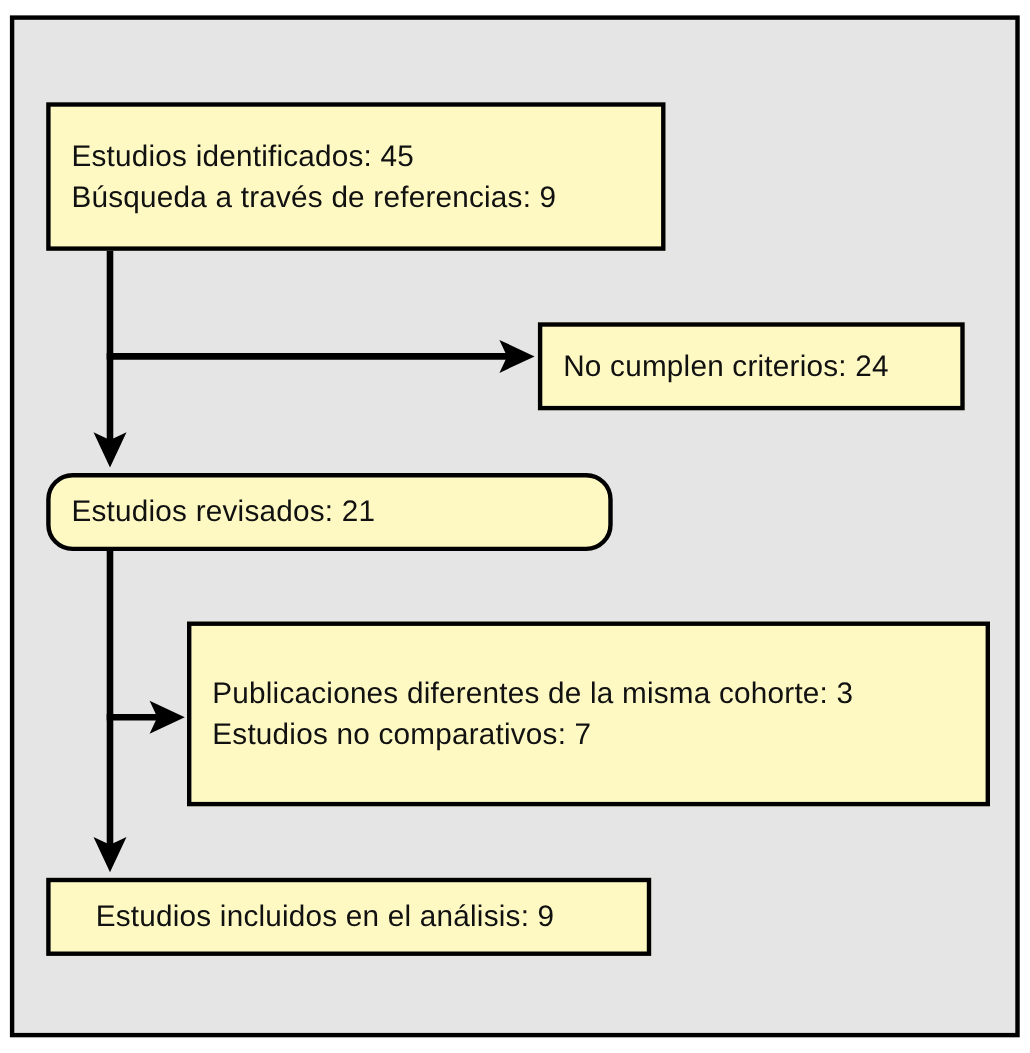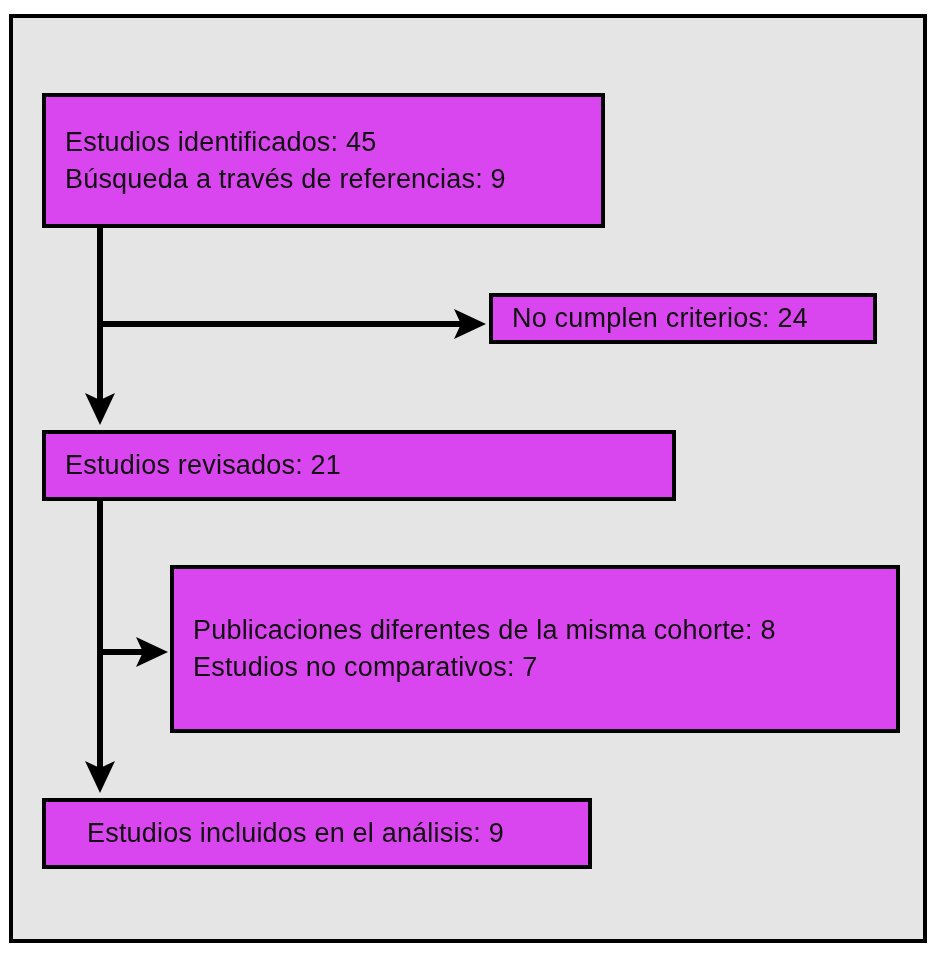--- a/index.html
+++ b/index.html
@@ -29,36 +29,36 @@
     position: absolute;
     left: 0;
     top: 0;
     width: 936px;
     height: 957px;
     pointer-events: none;
   }
   .flow-box {
     position: absolute;
     box-sizing: border-box;
-    background: #d946ef;
+    background: #fef9c3;
     border: 4px solid #000000;
     color: #111111;
     font-size: 27px;
     line-height: 37px;
     display: flex;
     flex-direction: column;
     justify-content: center;
     padding-left: 19px;
     padding-right: 6px;
     letter-spacing: 0.2px;
   }
   .flow-box span { display: block; white-space: nowrap; }
   .box-identified        { left: 42px;  top: 93px;  width: 563px; height: 135px; }
-  .box-not-meeting       { left: 489px; top: 293px; width: 388px; height: 51px;  }
-  .box-reviewed          { left: 42px;  top: 430px; width: 634px; height: 71px;  }
+  .box-not-meeting       { left: 489px; top: 293px; width: 388px; height: 80px;  }
+  .box-reviewed          { left: 42px;  top: 430px; width: 515px; height: 71px; border-radius: 24px;  }
   .box-exclusion-reasons { left: 170px; top: 565px; width: 730px; height: 168px; }
   .box-included          { left: 42px;  top: 798px; width: 550px; height: 71px; padding-left: 41px;  }
   .arrow-line { stroke: #000000; stroke-width: 6; fill: none; }
   .arrow-head { fill: #000000; stroke: none; }
 </style>
 </head>
 <body>
 
 <div class="canvas">
 
@@ -86,21 +86,21 @@
 
   <div class="flow-box box-not-meeting">
     <span>No cumplen criterios: 24</span>
   </div>
 
   <div class="flow-box box-reviewed">
     <span>Estudios revisados: 21</span>
   </div>
 
   <div class="flow-box box-exclusion-reasons">
-    <span>Publicaciones diferentes de la misma cohorte: 8</span>
+    <span>Publicaciones diferentes de la misma cohorte: 3</span>
     <span>Estudios no comparativos: 7</span>
   </div>
 
   <div class="flow-box box-included">
     <span>Estudios incluidos en el análisis: 9</span>
   </div>
 
 </div>
 
 </body></html>

